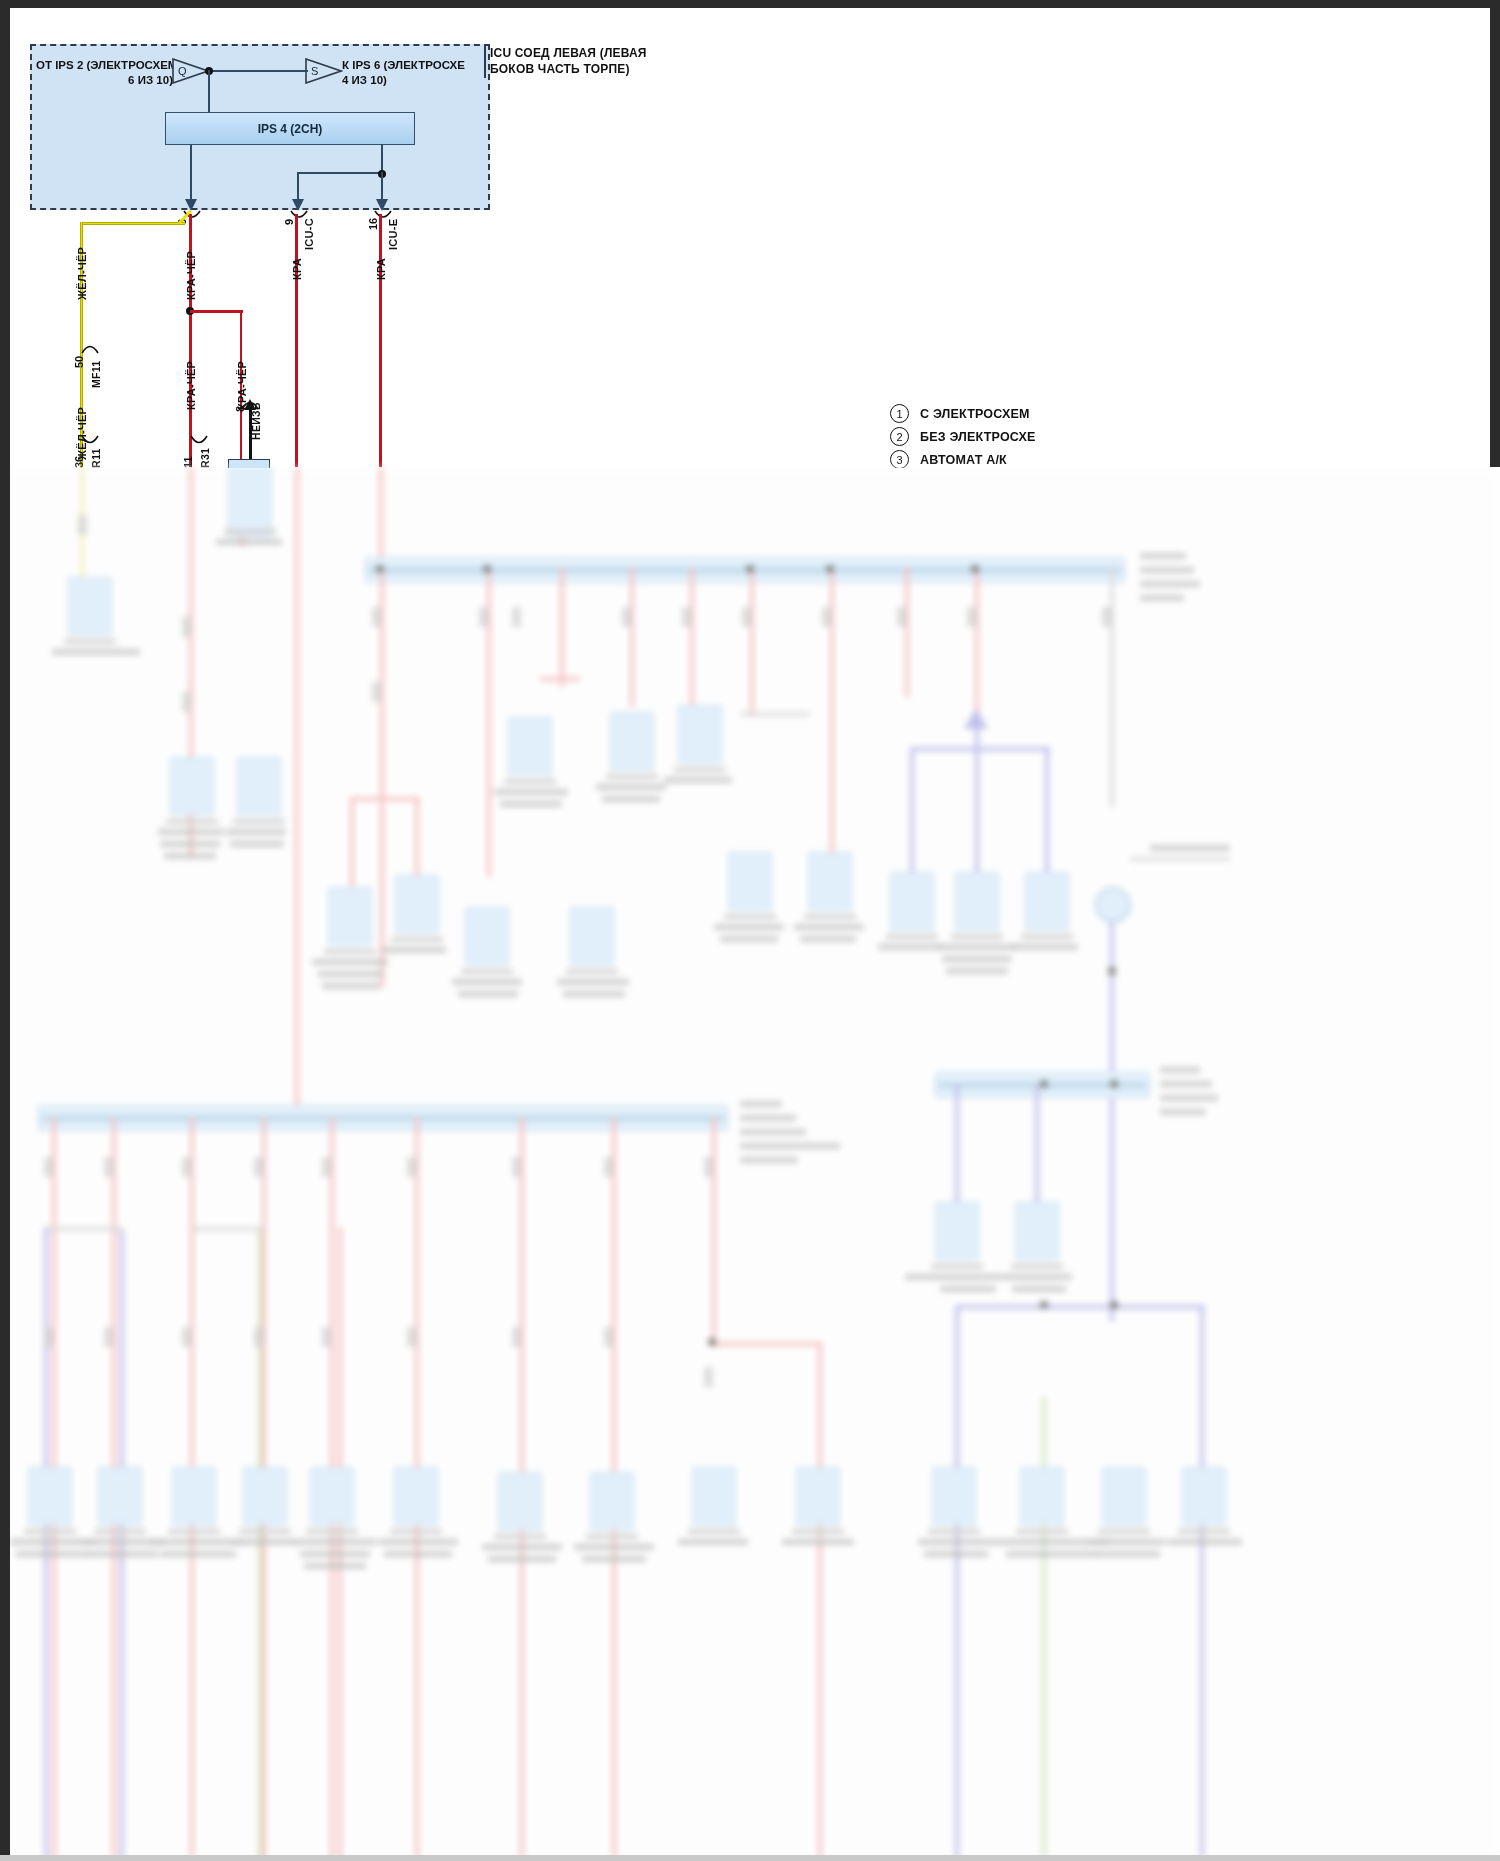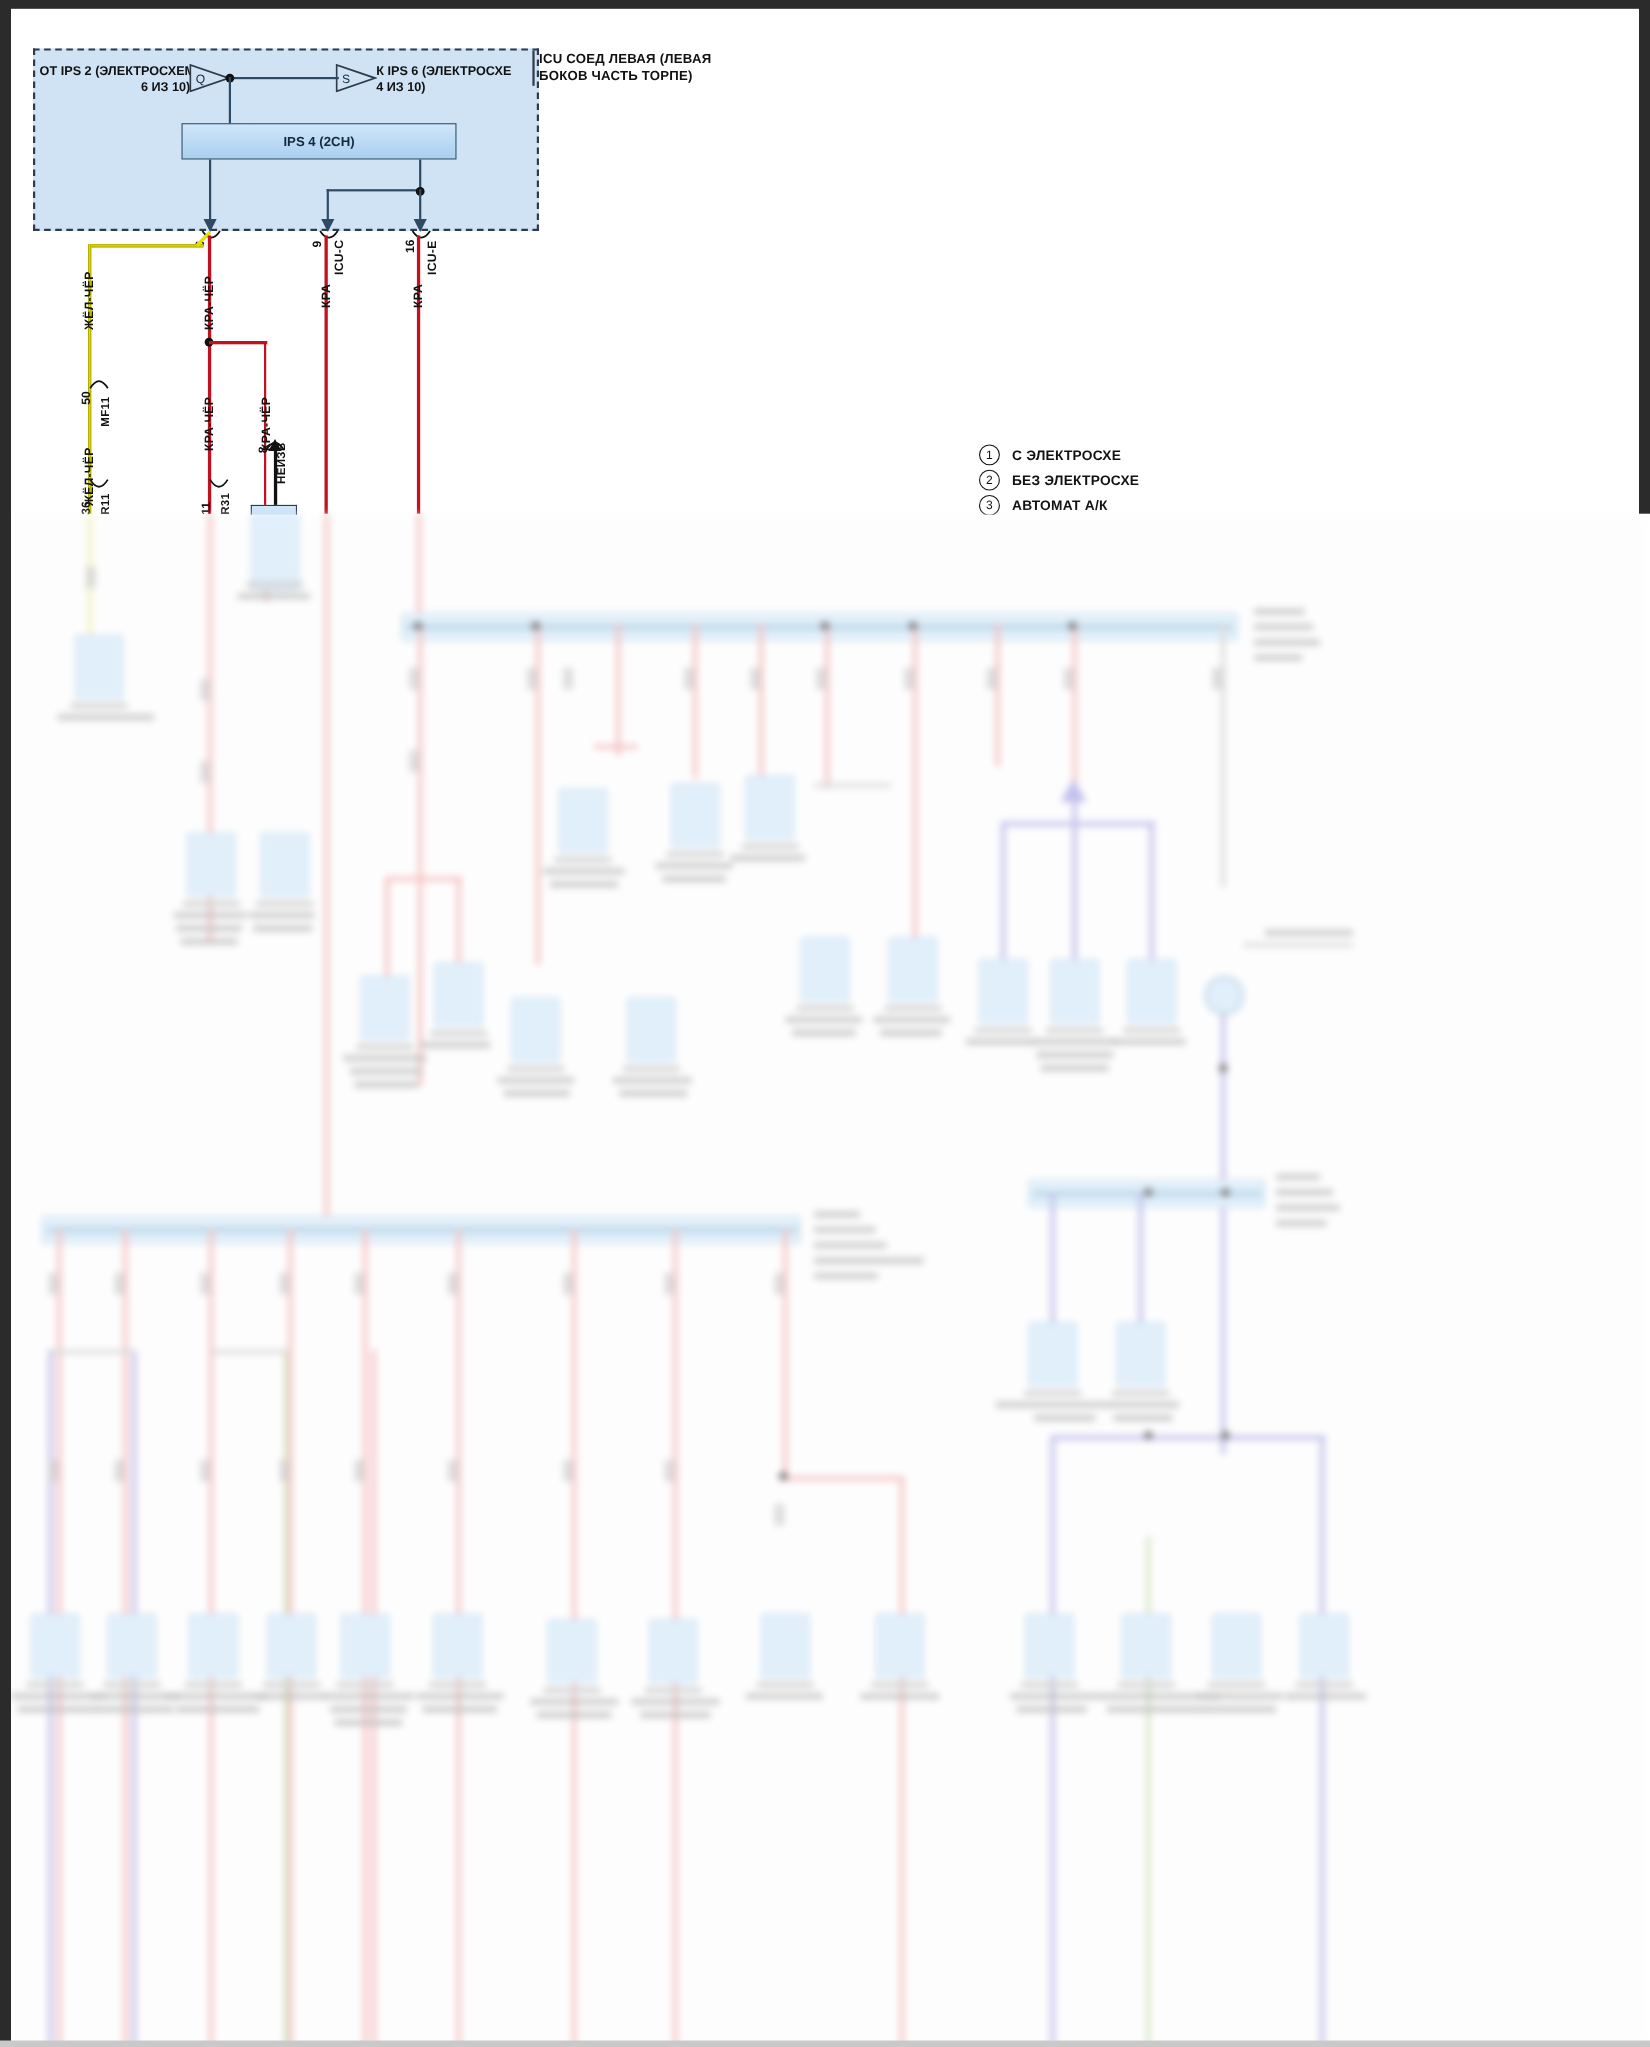--- a/index.html
+++ b/index.html
@@ -282,21 +282,21 @@
 
     <div class="wire red" style="left:295px;top:214px;height:253px;"></div>
     <span class="vlabel" style="left:291px;top:280px;">КРА</span>
 
     <div class="wire red" style="left:379px;top:214px;height:253px;"></div>
     <span class="vlabel" style="left:375px;top:280px;">КРА</span>
 
     <div class="legend">
       <div class="legend-row">
         <div class="legend-circ">1</div>
-        <div class="legend-txt">С ЭЛЕКТРОСХЕ</div>
+        <div class="legend-txt">С ЭЛЕКТРОСХЕМ</div>
       </div>
       <div class="legend-row">
         <div class="legend-circ">2</div>
         <div class="legend-txt">БЕЗ ЭЛЕКТРОСХЕ</div>
       </div>
       <div class="legend-row">
         <div class="legend-circ">3</div>
         <div class="legend-txt">АВТОМАТ А/К</div>
       </div>
 

